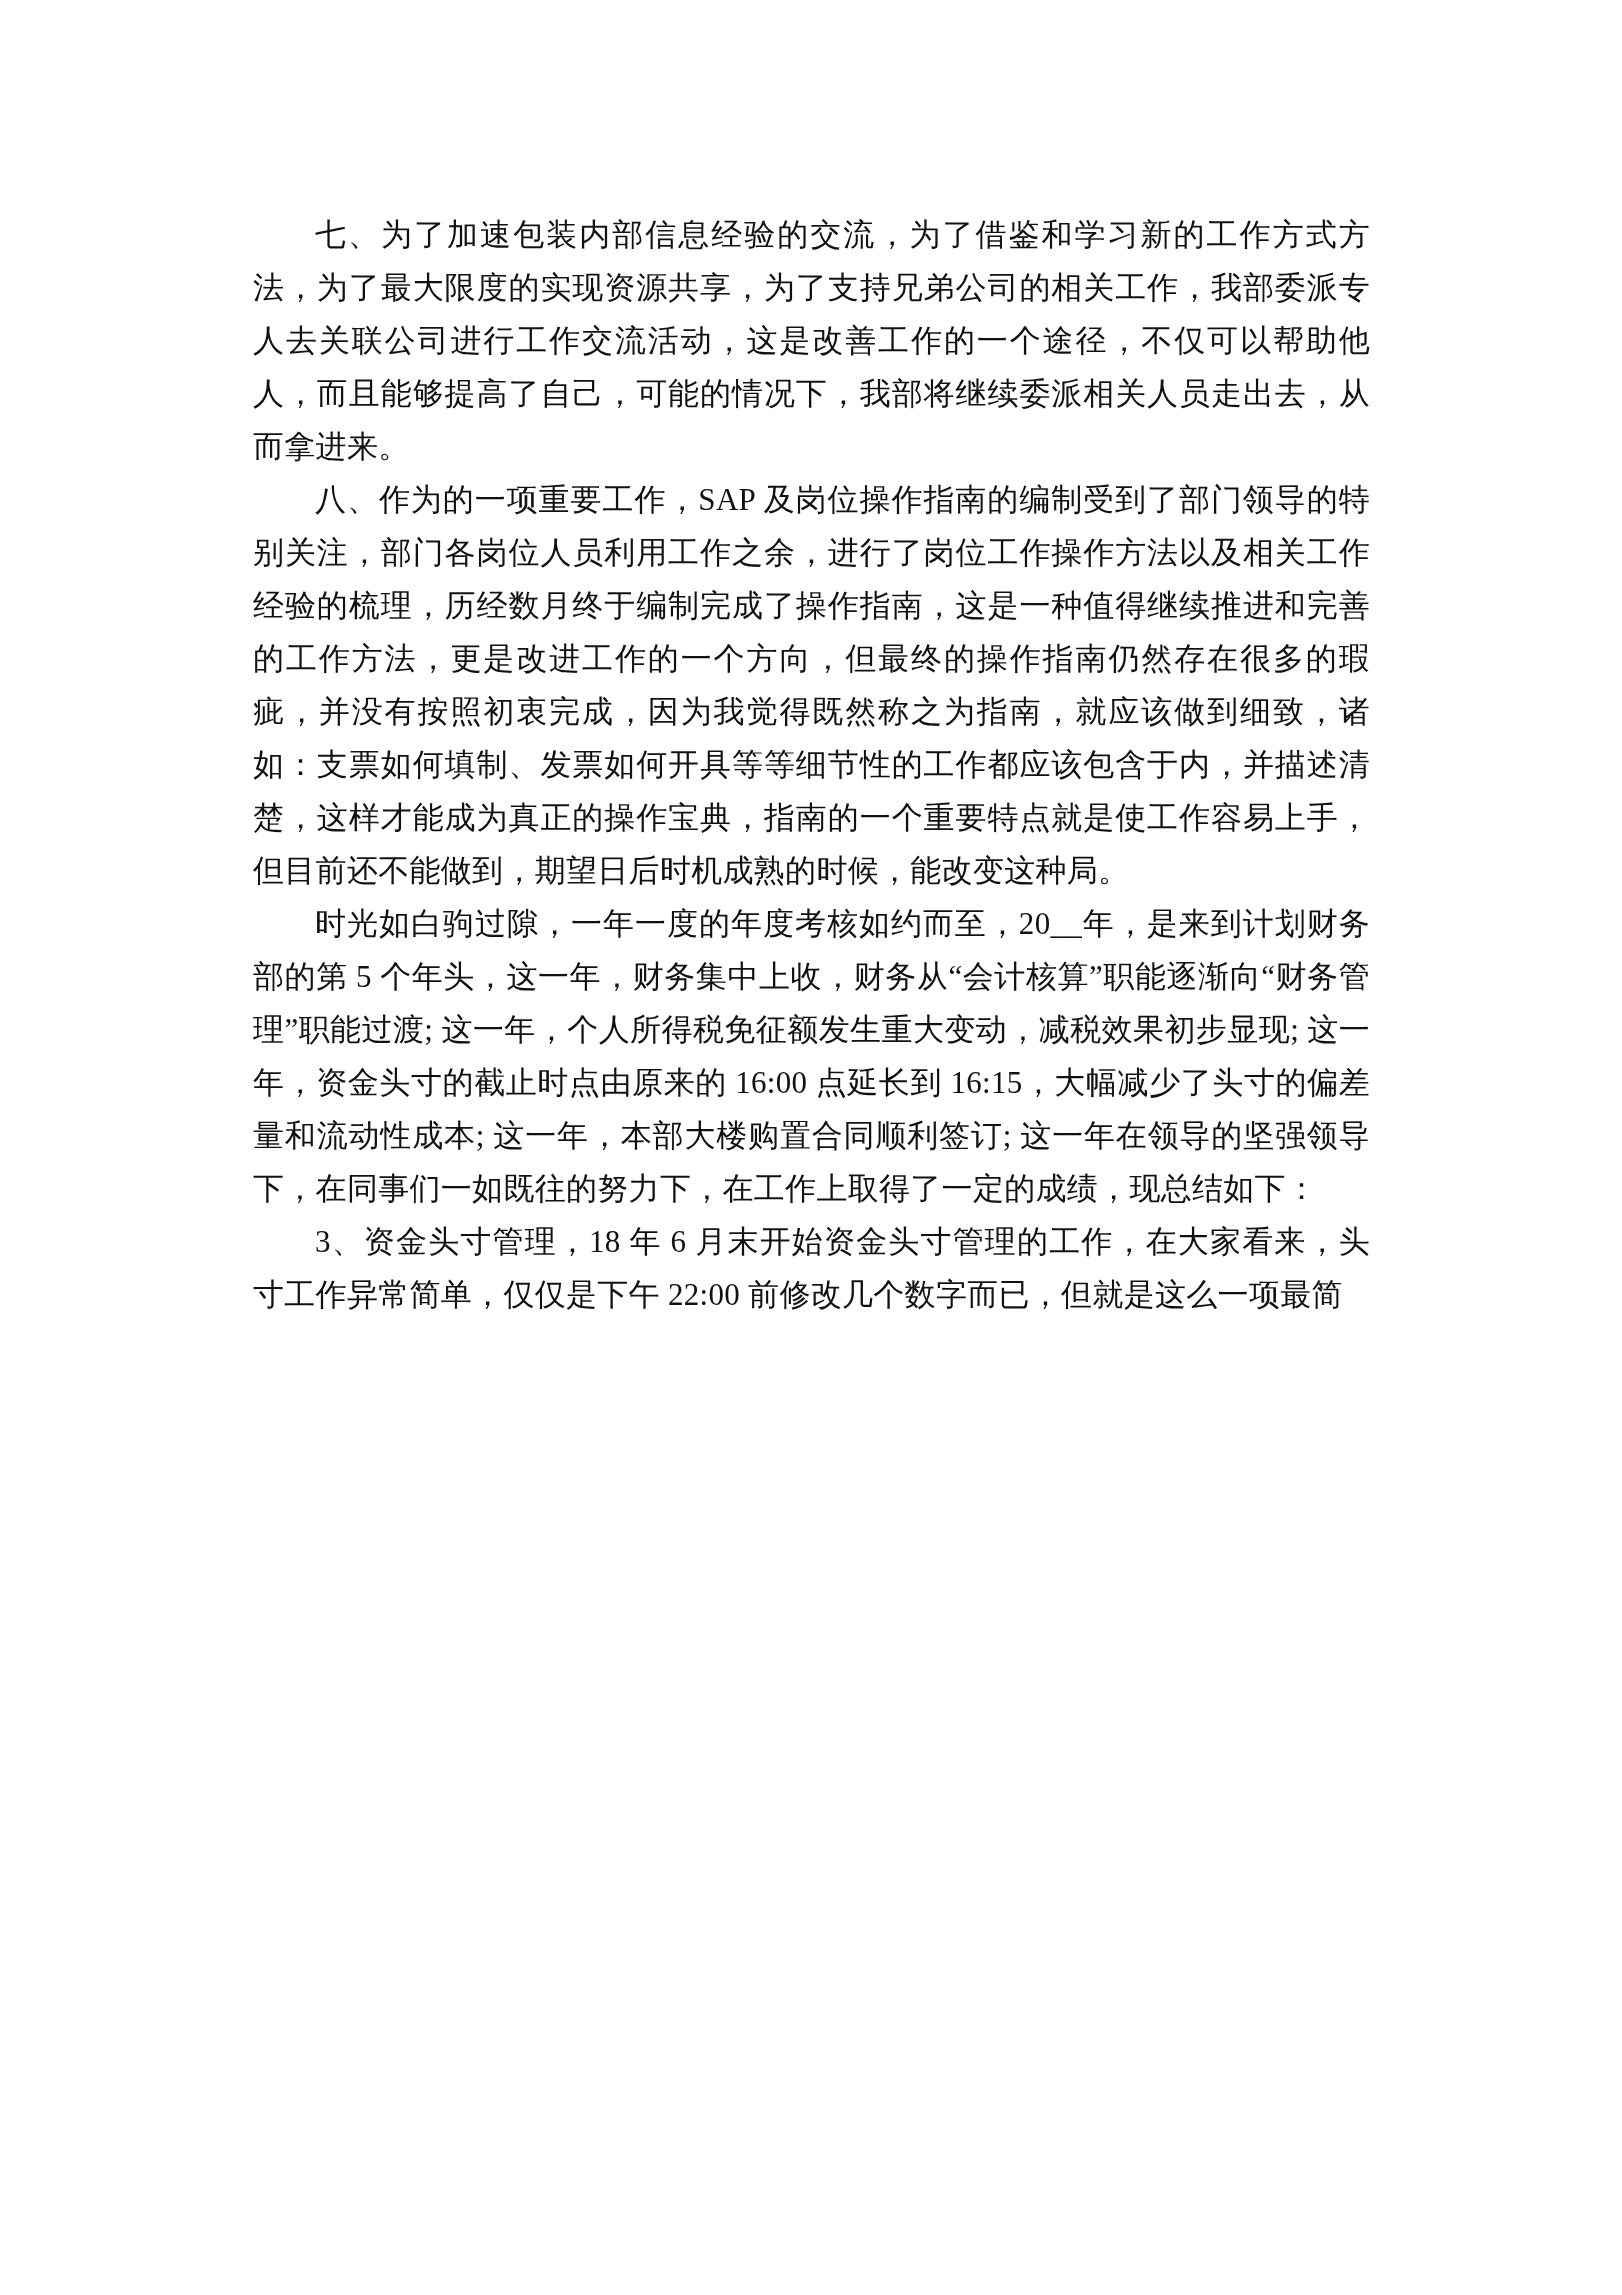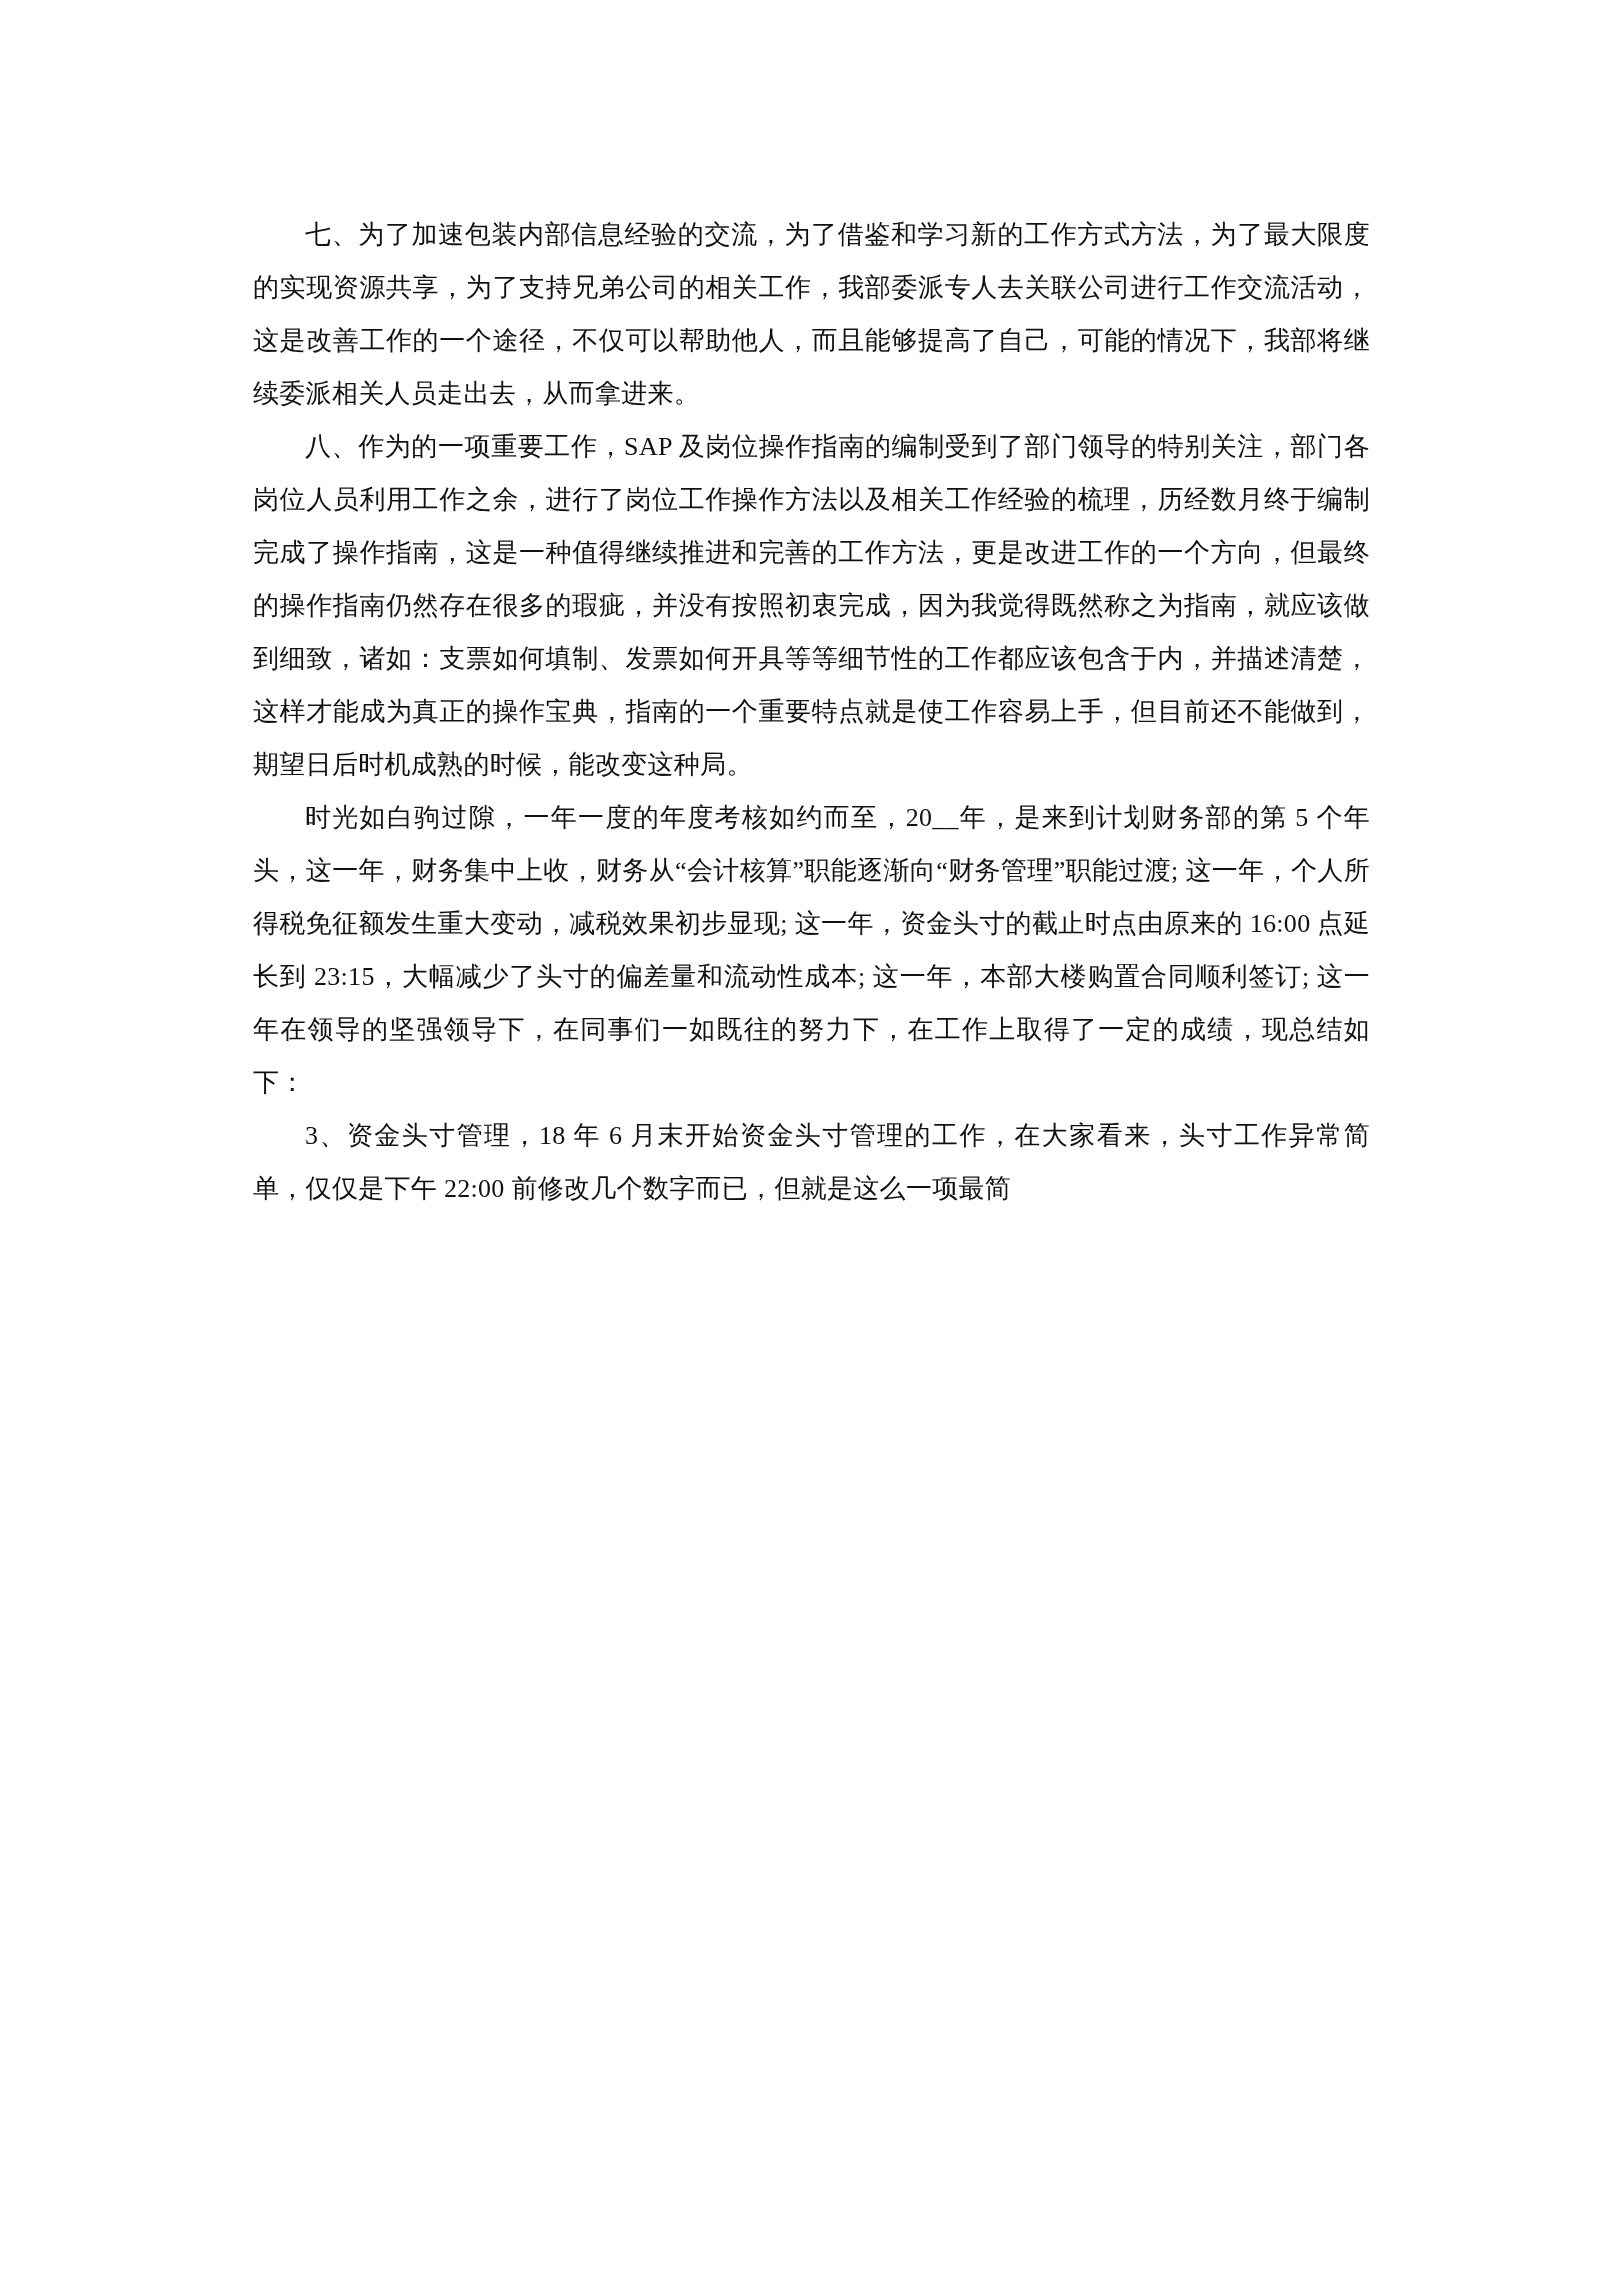--- a/index.html
+++ b/index.html
@@ -16,32 +16,32 @@
       padding: 208px 253px 0 253px;
       overflow: hidden;
       font-family: "Liberation Serif", "DejaVu Serif", serif;
       color: #111111;
     }
     .doc-body {
       width: 100%;
     }
     .para {
       margin: 0;
-      font-size: 26px;
+      font-size: 31px;
       line-height: 53px;
       text-align: justify;
       text-indent: 2em;
       word-break: break-all;
       letter-spacing: 0.3px;
     }
   </style>
 </head>
 <body>
 
 <div class="page">
   <div class="doc-body">
     <p class="para">七、为了加速包装内部信息经验的交流，为了借鉴和学习新的工作方式方法，为了最大限度的实现资源共享，为了支持兄弟公司的相关工作，我部委派专人去关联公司进行工作交流活动，这是改善工作的一个途径，不仅可以帮助他人，而且能够提高了自己，可能的情况下，我部将继续委派相关人员走出去，从而拿进来。</p>
     <p class="para">八、作为的一项重要工作，SAP 及岗位操作指南的编制受到了部门领导的特别关注，部门各岗位人员利用工作之余，进行了岗位工作操作方法以及相关工作经验的梳理，历经数月终于编制完成了操作指南，这是一种值得继续推进和完善的工作方法，更是改进工作的一个方向，但最终的操作指南仍然存在很多的瑕疵，并没有按照初衷完成，因为我觉得既然称之为指南，就应该做到细致，诸如：支票如何填制、发票如何开具等等细节性的工作都应该包含于内，并描述清楚，这样才能成为真正的操作宝典，指南的一个重要特点就是使工作容易上手，但目前还不能做到，期望日后时机成熟的时候，能改变这种局。</p>
-    <p class="para">时光如白驹过隙，一年一度的年度考核如约而至，20__年，是来到计划财务部的第 5 个年头，这一年，财务集中上收，财务从“会计核算”职能逐渐向“财务管理”职能过渡; 这一年，个人所得税免征额发生重大变动，减税效果初步显现; 这一年，资金头寸的截止时点由原来的 16:00 点延长到 23:15，大幅减少了头寸的偏差量和流动性成本; 这一年，本部大楼购置合同顺利签订; 这一年在领导的坚强领导下，在同事们一如既往的努力下，在工作上取得了一定的成绩，现总结如下：</p>
+    <p class="para">时光如白驹过隙，一年一度的年度考核如约而至，20__年，是来到计划财务部的第 5 个年头，这一年，财务集中上收，财务从“会计核算”职能逐渐向“财务管理”职能过渡; 这一年，个人所得税免征额发生重大变动，减税效果初步显现; 这一年，资金头寸的截止时点由原来的 16:00 点延长到 16:15，大幅减少了头寸的偏差量和流动性成本; 这一年，本部大楼购置合同顺利签订; 这一年在领导的坚强领导下，在同事们一如既往的努力下，在工作上取得了一定的成绩，现总结如下：</p>
     <p class="para">3、资金头寸管理，18 年 6 月末开始资金头寸管理的工作，在大家看来，头寸工作异常简单，仅仅是下午 22:00 前修改几个数字而已，但就是这么一项最简</p>
   </div>
 </div>
 
 
 </body></html>

